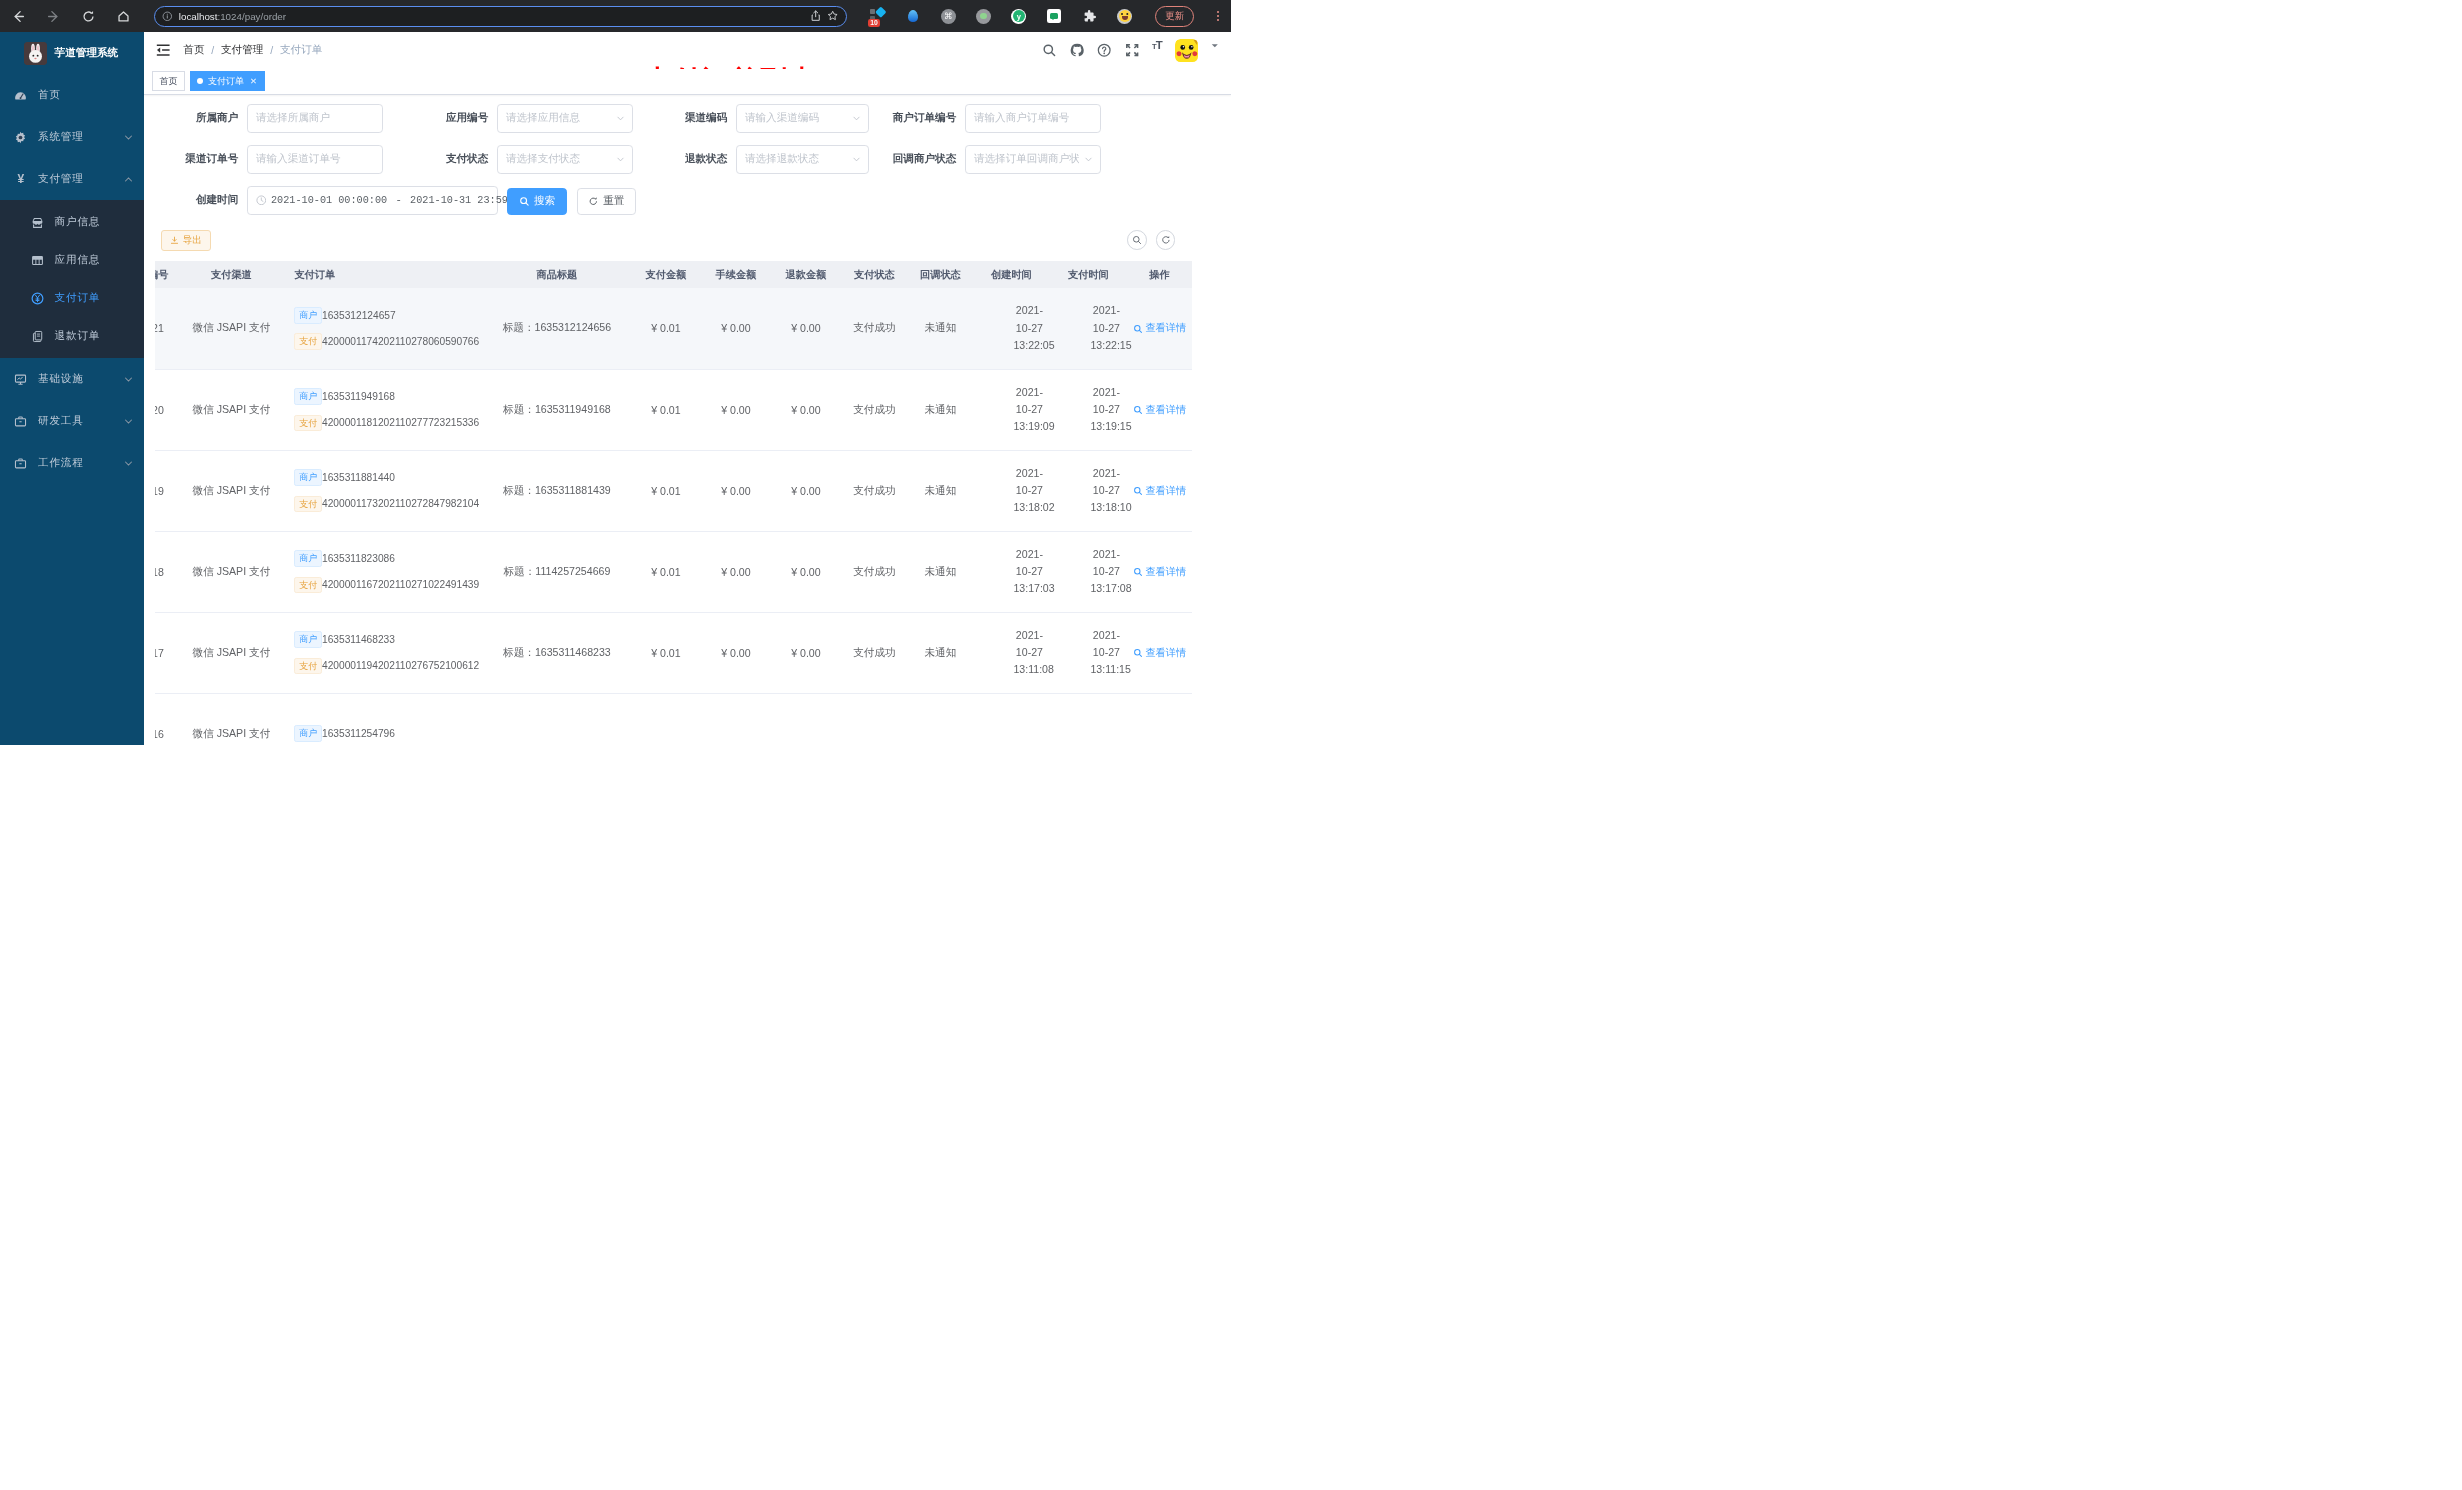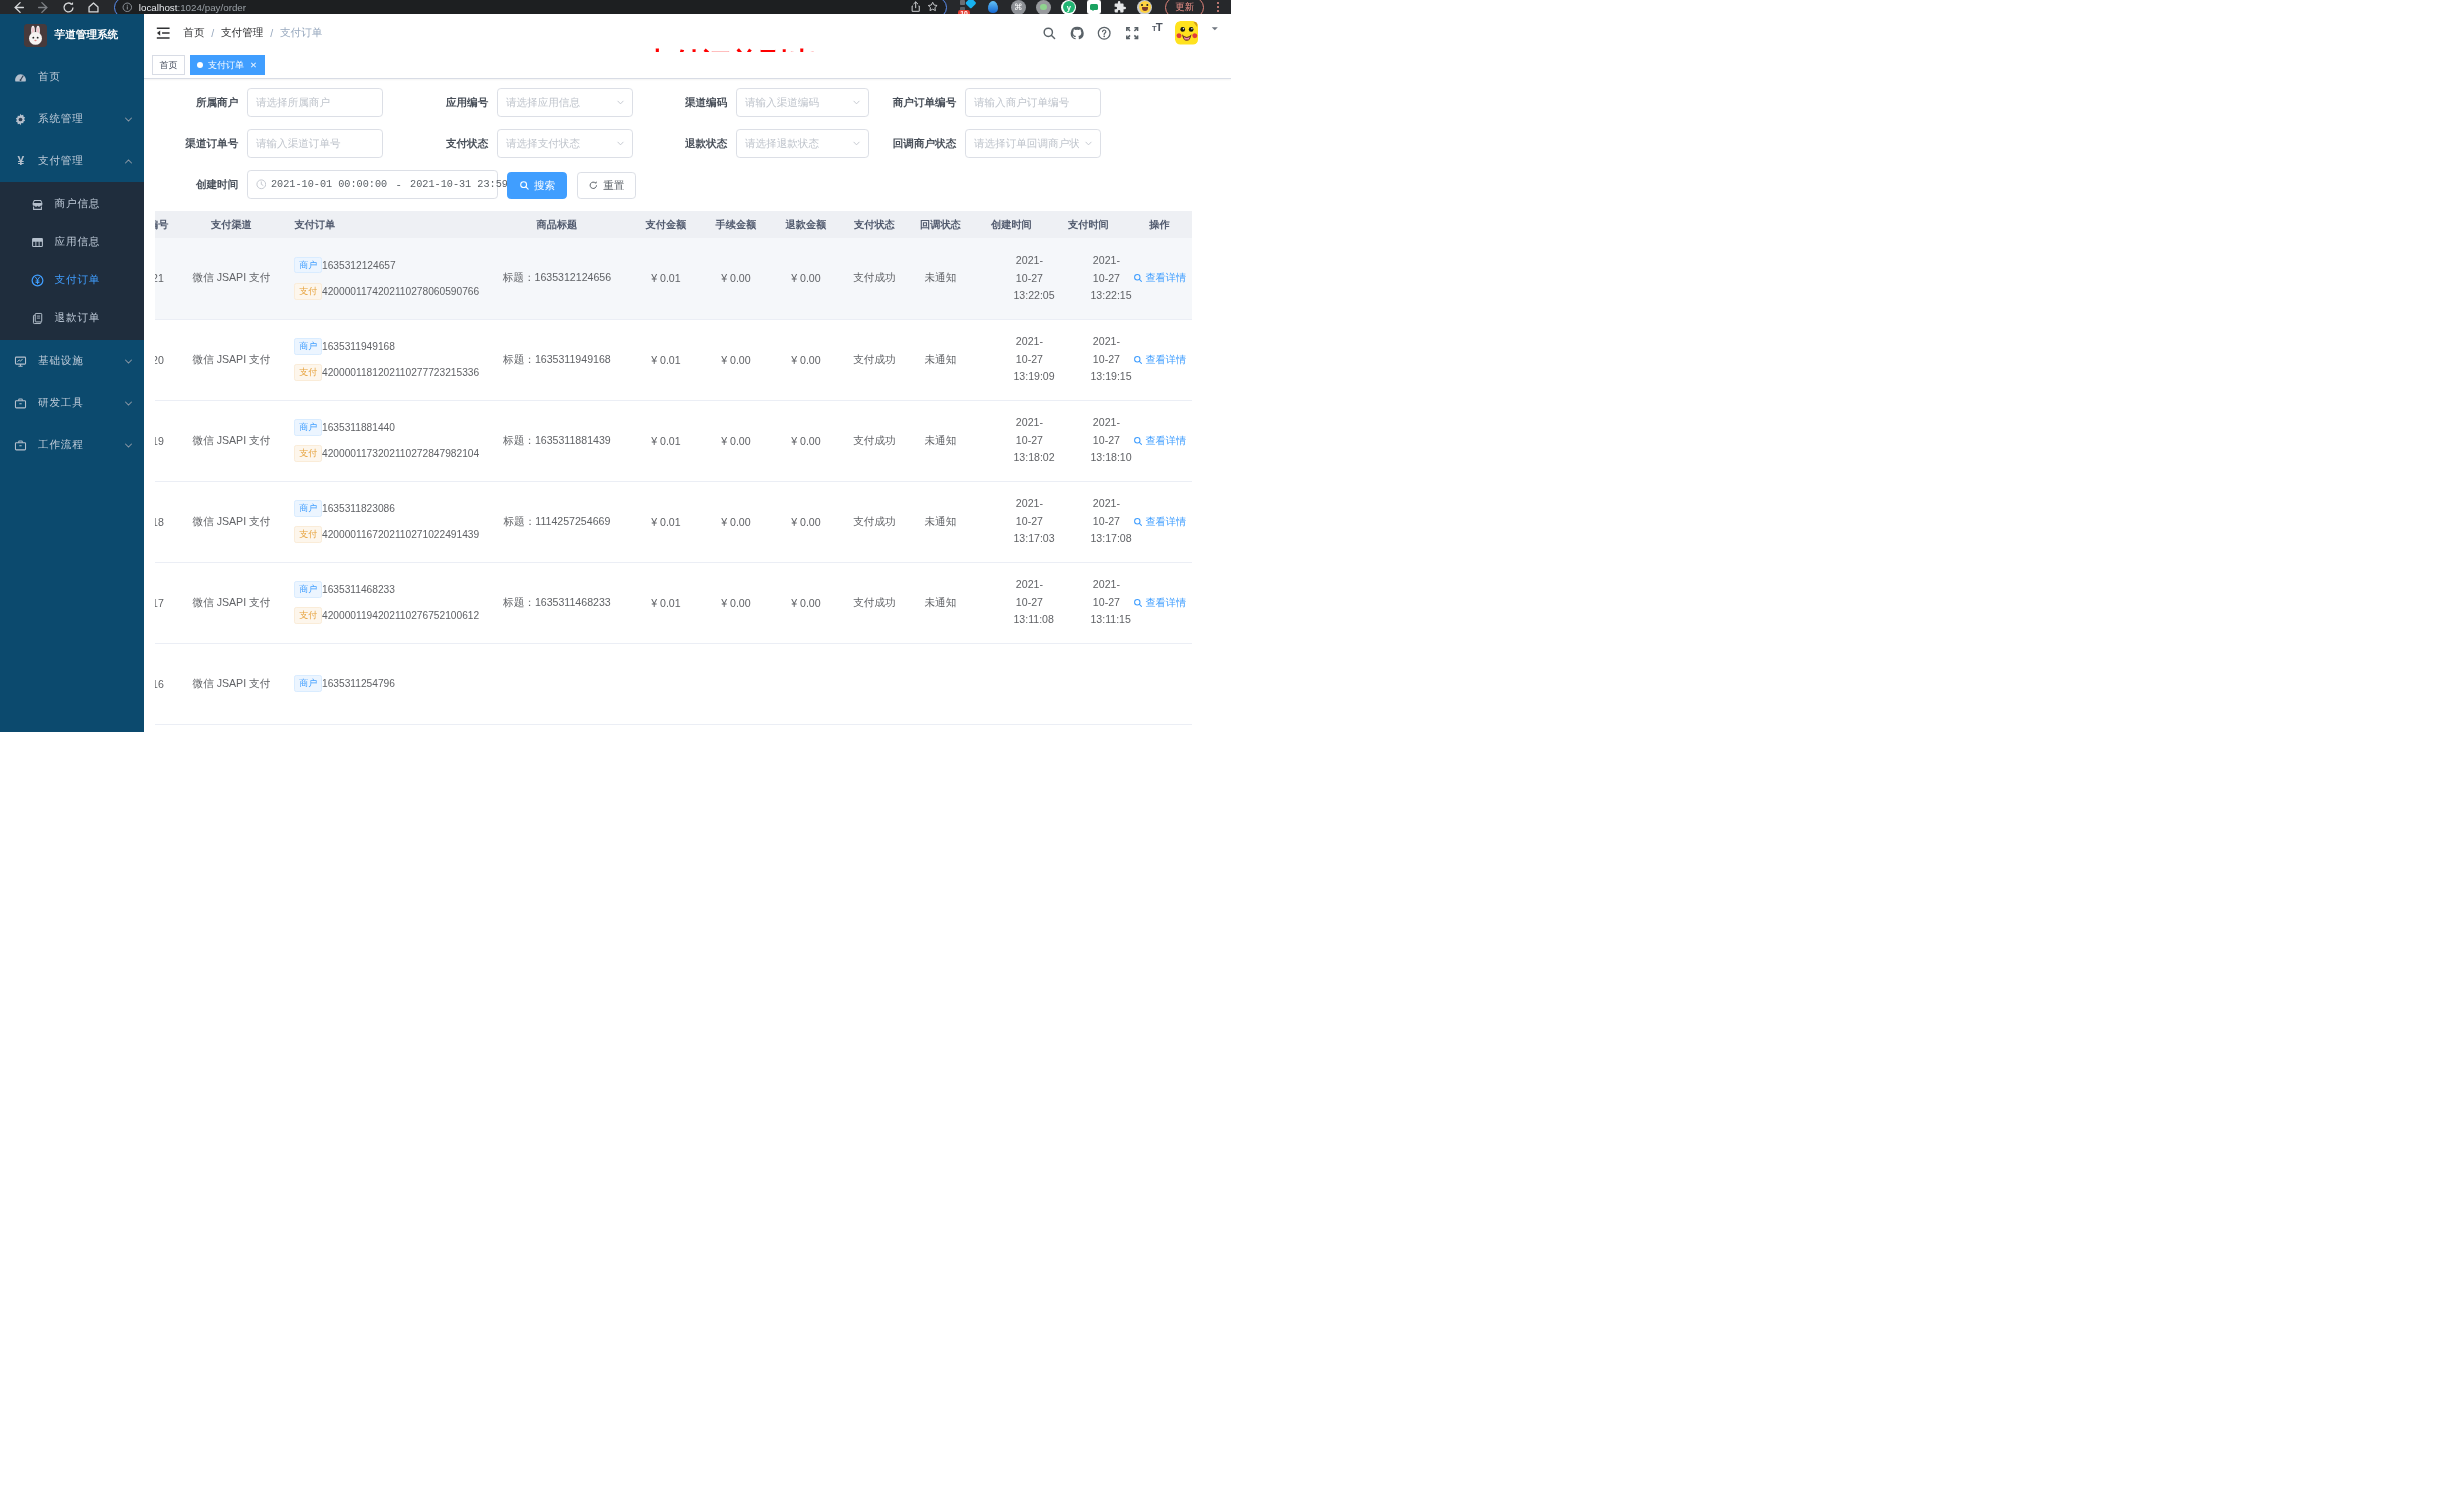--- a/index.html
+++ b/index.html
@@ -1,20 +1,20 @@
 <!DOCTYPE html>
 <html style="font-size:12px"><head>
 <meta charset="utf-8">
 <style>
   * { margin:0; padding:0; box-sizing:border-box; }
   html,body { width:1231px; height:745px; overflow:hidden; background:#fff;
     font-family:"Liberation Sans","DejaVu Sans",sans-serif; }
 
   
-  .browser-bar { height:14px; background:#26282b; display:flex; align-items:center; padding:0 7.6px; gap:4px; }
+  .browser-bar { height:32px; background:#26282b; display:flex; align-items:center; padding:0 7.6px; gap:14px; }
   .bnav { width:21px; height:21px; display:flex; align-items:center; justify-content:center; color:#d6d8da; flex:0 0 auto; }
   .bnav.dim { color:#7d8085; }
   .bnav svg { width:13px; height:13px; }
   .url-pill { flex:1 1 auto; height:21px; margin:0 6px; background:#1d1f21; border:1.5px solid #5a8ef0; border-radius:11.4px;
     display:flex; align-items:center; padding:0 7.6px; gap:6px; min-width:0; }
   .url-info { color:#9aa0a6; display:flex; align-items:center; }
   .url-info svg { width:10.6px; height:10.6px; }
   .url-text { flex:1 1 auto; font-size:9.8px; color:#9aa0a6; white-space:nowrap; overflow:hidden; }
   .url-text b { color:#e8eaed; font-weight:400; }
   .pill-ic { color:#cfd1d4; display:flex; } .pill-ic svg { width:11.4px; height:11.4px; }
@@ -549,20 +549,43 @@
             <span class="btn btn-plain">
               <svg viewBox="0 0 16 16">
                 <path d="M12.8 8a4.8 4.8 0 1 1-1.4-3.4" fill="none" stroke="currentColor" stroke-width="1.5"></path>
                 <path d="M13 1.8v3h-3z" fill="currentColor"></path>
               </svg>
               <span>重置</span>
             </span>
           </div>
         </div>
 
+      <div class="toolbar-row">
+        <span class="btn-export">
+          <svg viewBox="0 0 16 16">
+              <path d="M8 2v7M5 6.2L8 9.2l3-3" fill="none" stroke="currentColor" stroke-width="1.5" stroke-linecap="round" stroke-linejoin="round"></path>
+              <path d="M2.5 13h11" stroke="currentColor" stroke-width="1.5" stroke-linecap="round"></path>
+            </svg>
+          <span>导出</span>
+        </span>
+        <span class="tb-right">
+          <span class="circle-btn">
+              <svg viewBox="0 0 16 16">
+                <circle cx="7" cy="7" r="4.6" fill="none" stroke="currentColor" stroke-width="1.6"></circle>
+                <path d="M10.6 10.6L14 14" stroke="currentColor" stroke-width="1.6" stroke-linecap="round"></path>
+              </svg>
+            </span>
+          <span class="circle-btn">
+              <svg viewBox="0 0 16 16">
+                <path d="M13.2 8a5.2 5.2 0 1 1-1.6-3.8" fill="none" stroke="currentColor" stroke-width="1.6"></path>
+                <path d="M13.4 1.6v3.2h-3.2z" fill="currentColor"></path>
+              </svg>
+            </span>
+        </span>
+      </div>
 
       <div class="table-wrap">
         <table class="ptable" id="ptable">
             <tbody>
               <tr>
                 <th class="ar" style="width:38px">编号</th>
                 <th class="ac" style="width:117px">支付渠道</th>
                 <th class="al" style="width:193px">支付订单</th>
                 <th class="ac" style="width:148px">商品标题</th>
                 <th class="ac" style="width:70px">支付金额</th>

